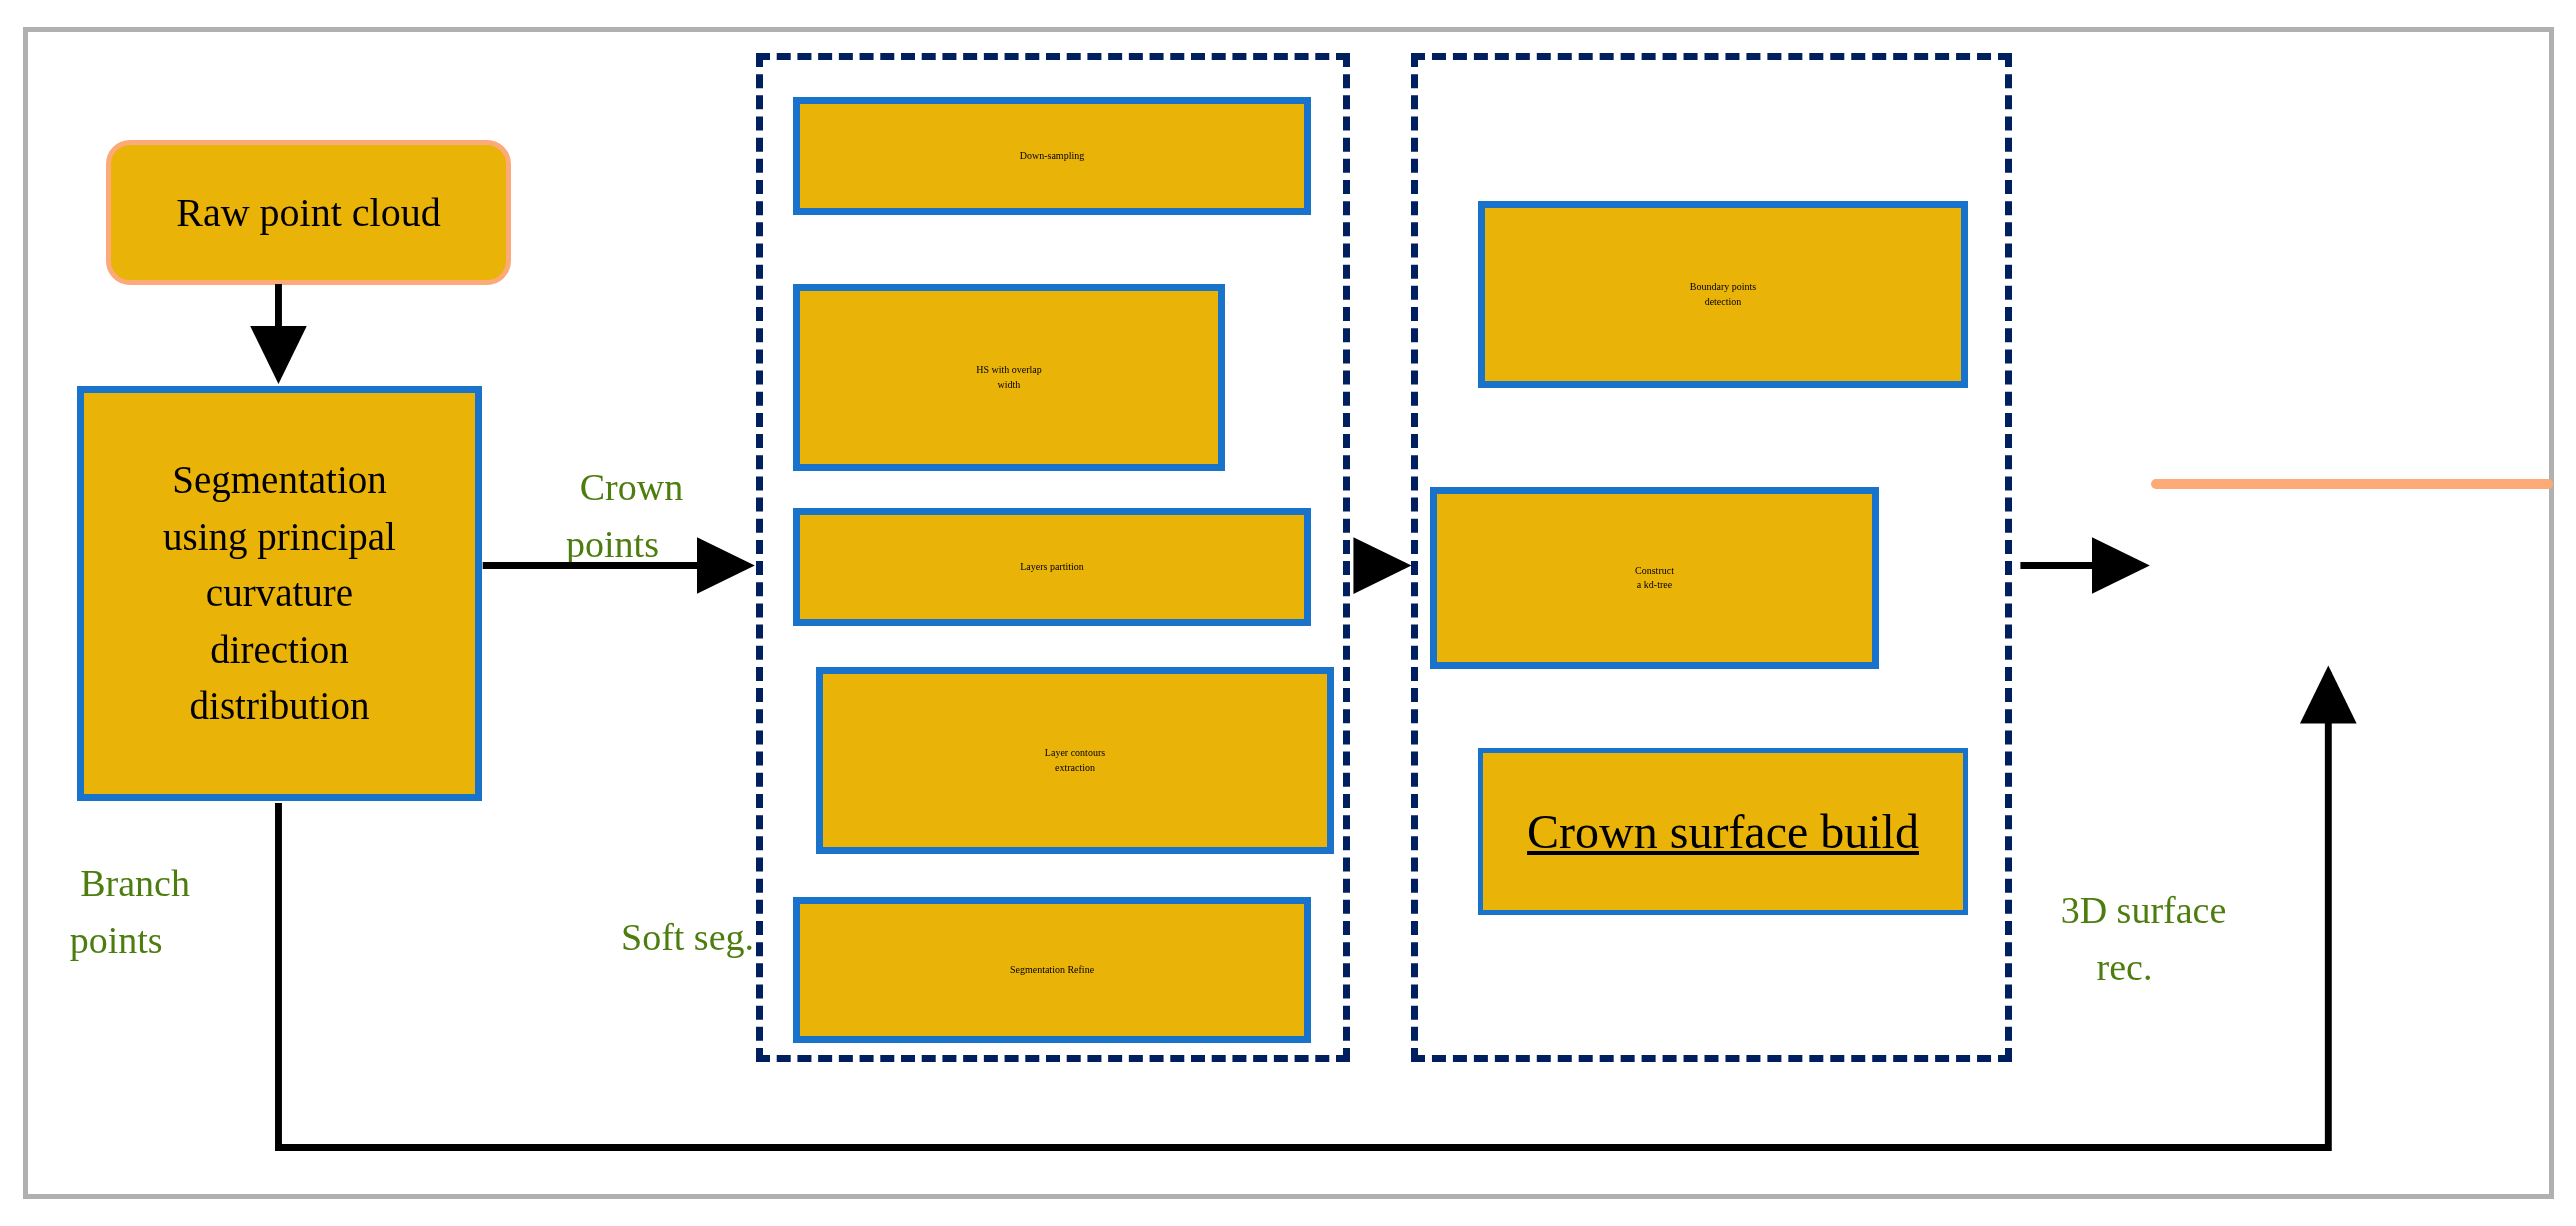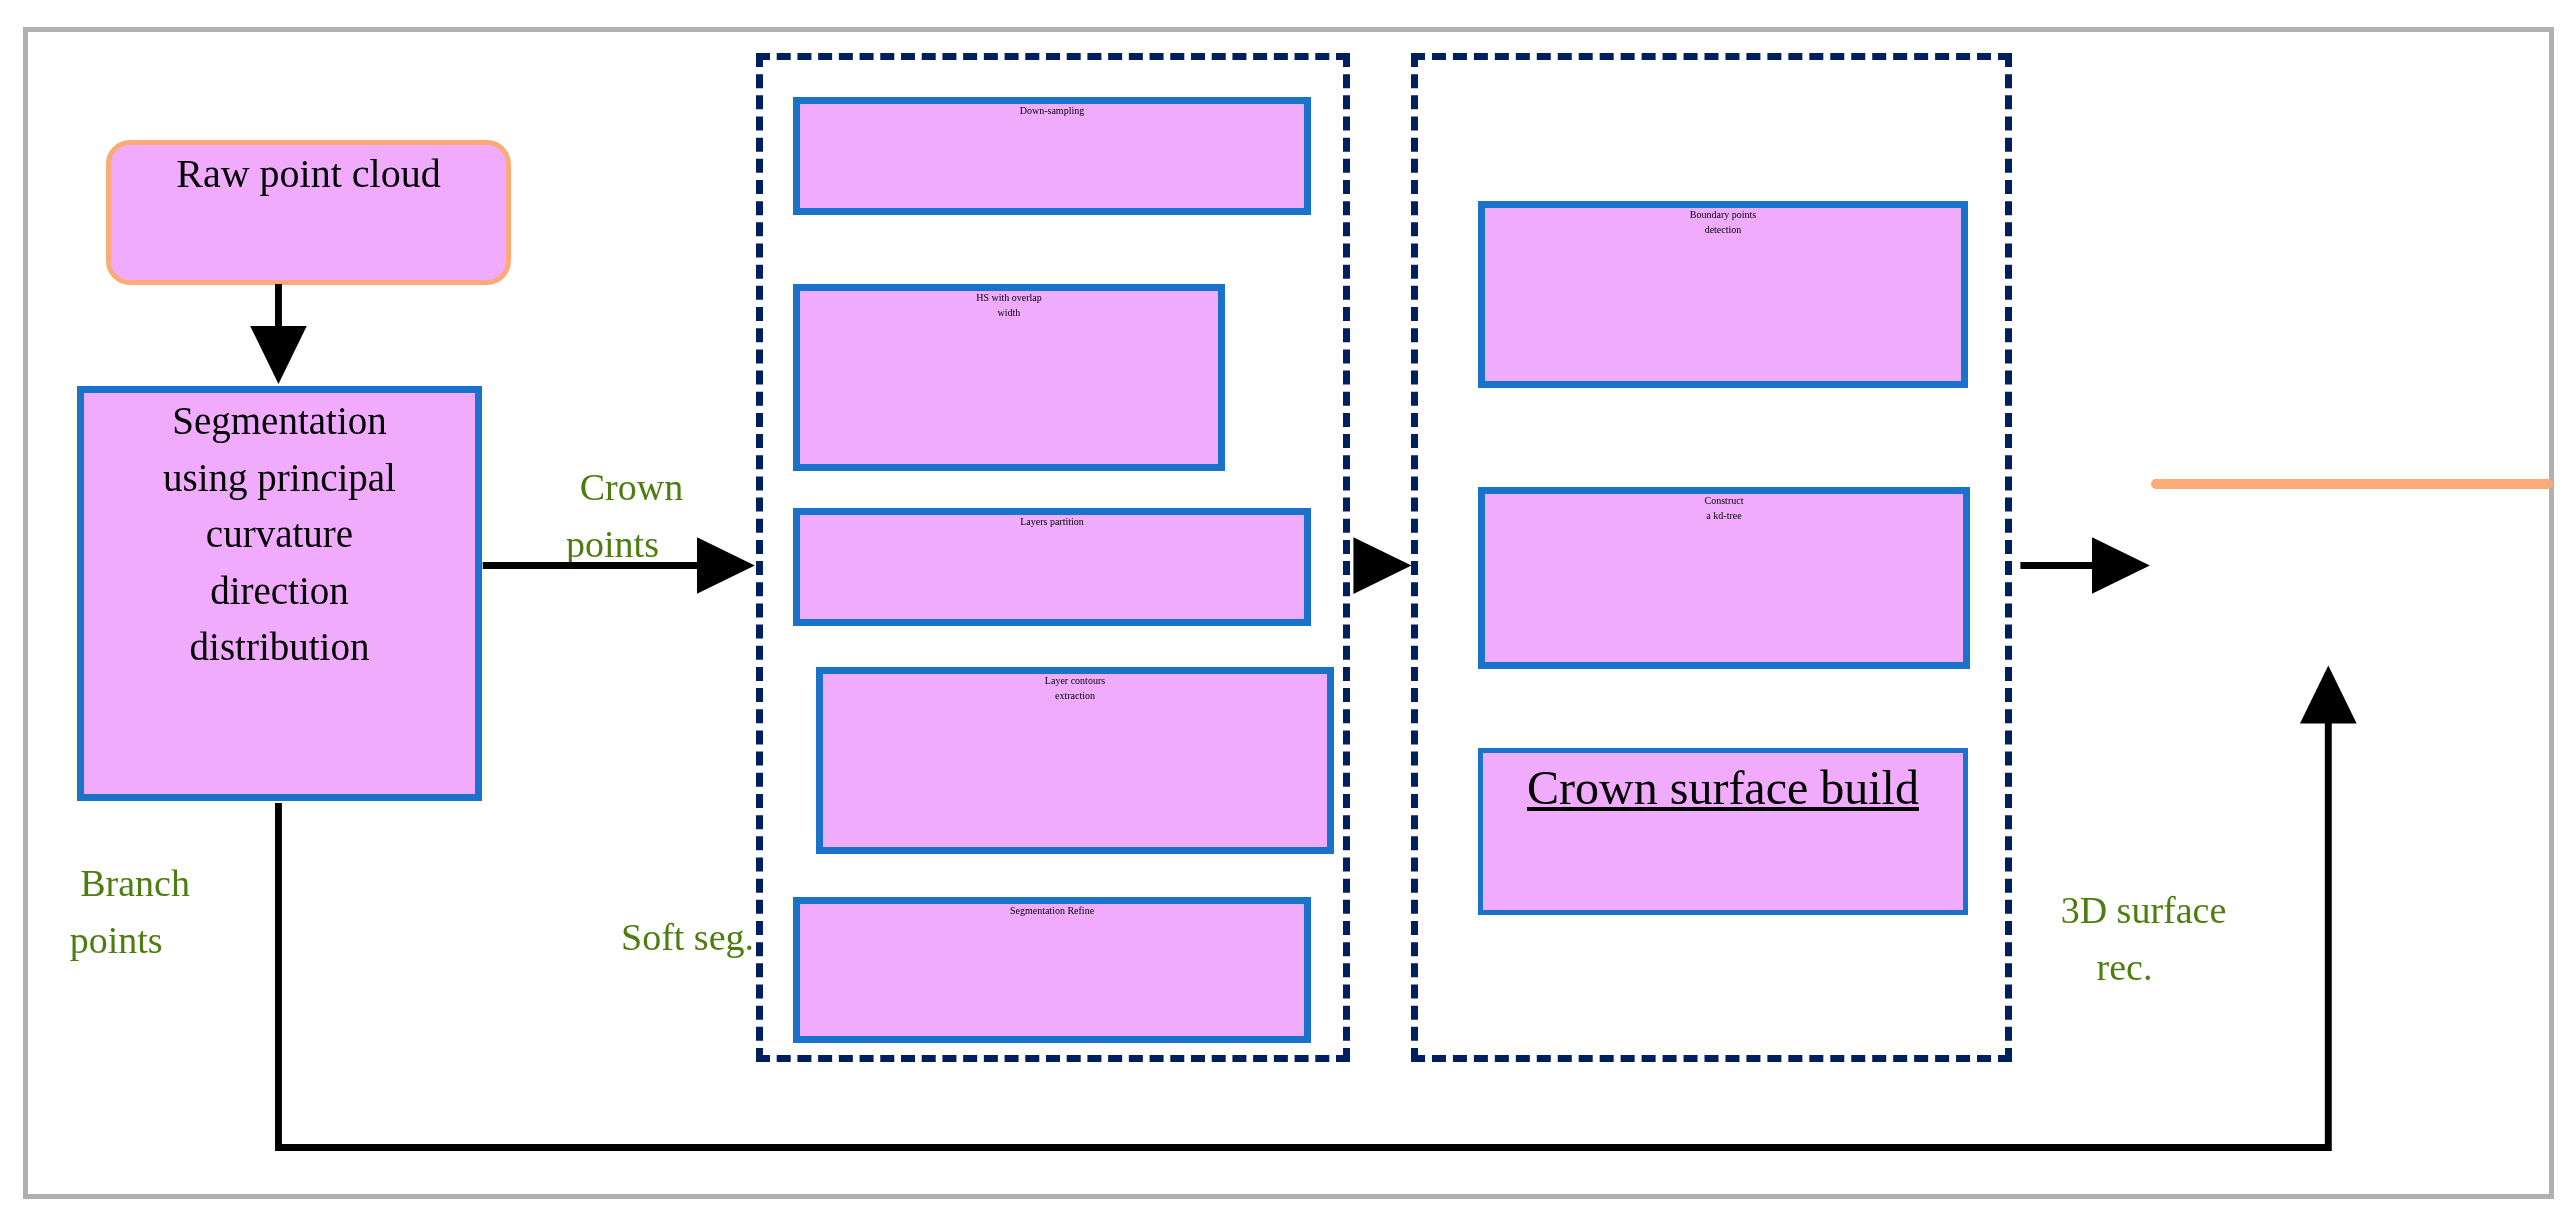--- a/index.html
+++ b/index.html
@@ -4,22 +4,22 @@
 <style>
   html,body{margin:0;padding:0;background:#fff;}
   body{width:2576px;height:1226px;position:relative;
        font-family:"Liberation Serif","DejaVu Serif",serif;}
   #canvas{position:absolute;left:0;top:0;width:2576px;height:1226px;}
 
   .frame{position:absolute;left:22.6px;top:27px;width:2531px;height:1172px;
          border:5.7px solid #b0b0b0;box-sizing:border-box;}
 
   .node{position:absolute;box-sizing:border-box;display:flex;
-        align-items:flex-start;justify-content:center;text-align:center;
-        background:#f0abfc;color:#000;line-height:1.45;}
+        align-items:center;justify-content:center;text-align:center;
+        background:#eab308;color:#000;line-height:1.45;}
 
   .orange{border:5.7px solid #fcaa78;border-radius:24px;
           font-size:40px;}
   .orange.sans{font-family:"Liberation Sans","DejaVu Sans",sans-serif;font-size:40px;}
 
   .blue{border:5.7px solid #1a73cb;font-size:48px;text-decoration:underline;}
   .blue-thick{border:7px solid #1a73cb;}
 
   .dashed{position:absolute;box-sizing:border-box;
           border:7px dashed #001f5e;background:transparent;}
@@ -74,21 +74,21 @@
 
   <div class="node blue-thick" style="left:793px;top:897px;width:518px;height:146px;">
     <span style="white-space:pre-line;">Segmentation Refine</span>
   </div>
 
   <div class="node blue-thick" style="left:1478px;top:201px;width:490px;height:187px;">
     <span style="white-space:pre-line;">Boundary points
 detection</span>
   </div>
 
-  <div class="node blue-thick" style="left:1478px;top:487px;width:492px;height:182px;">
+  <div class="node blue-thick" style="left:1430px;top:487px;width:449px;height:182px;">
     <span style="white-space:pre-line;">Construct
 a kd-tree</span>
   </div>
 
   <div class="node blue" style="left:1478px;top:748px;width:490px;height:167px;">
     <span style="white-space:pre-line;">Crown surface build</span>
   </div>
 
 
   <div class="lbl" style="left:509px;top:402px;width:207px;">

